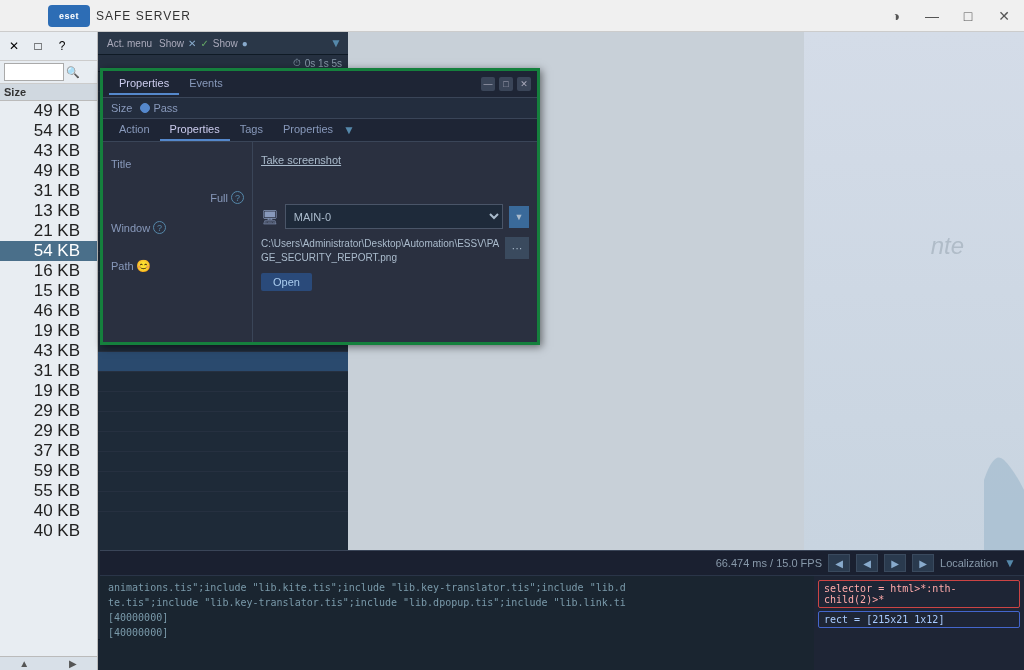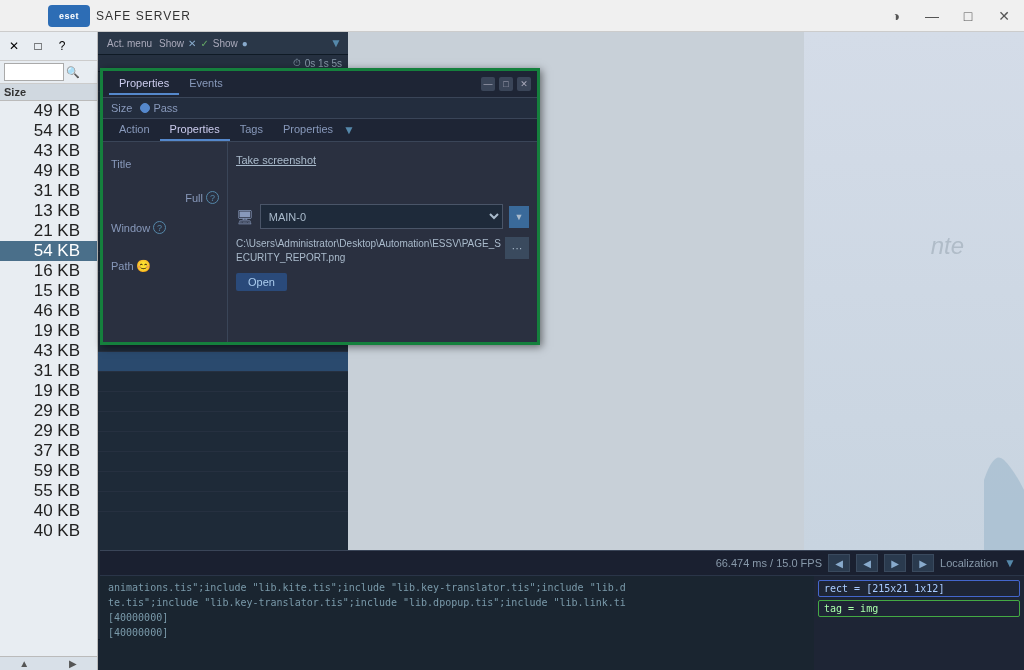--- a/index.html
+++ b/index.html
@@ -339,21 +339,21 @@
     .modal-tab.active {
       color: #cce;
       border-bottom: 2px solid #5588cc;
     }
     .modal-body {
       display: flex;
       flex: 1;
       min-height: 200px;
     }
     .modal-left {
-      width: 125px;
+      width: 150px;
       padding: 10px 8px;
       border-right: 1px solid #3a4558;
     }
     .prop-label {
       font-size: 11px;
       color: #8899bb;
       padding: 6px 0 3px 0;
       display: flex;
       align-items: center;
       gap: 3px;
@@ -785,21 +785,21 @@
     <button class="modal-corner-btn">▼</button>
   </div>
   <div class="bottom-content">
     <div class="bottom-code" id="code-lines-container">
     <div class="code-line">animations.tis";include "lib.kite.tis";include "lib.key-translator.tis";include "lib.d</div>
         <div class="code-line">te.tis";include "lib.key-translator.tis";include "lib.dpopup.tis";include "lib.link.ti</div>
         <div class="code-line">[40000000]</div>
         <div class="code-line">[40000000]</div>
       </div>
     <div class="bottom-right-panel">
+      <div class="inspector-row red">
+        <span>selector =  html&gt;*:nth-child(2)&gt;*</span>
+      </div>
       <div class="inspector-row blue">
         <span>rect = [215x21  1x12]</span>
       </div>
-      <div class="inspector-row green">
-        <span>tag = img</span>
-      </div>
     </div>
   </div>
 </div>
 
 </body></html>

